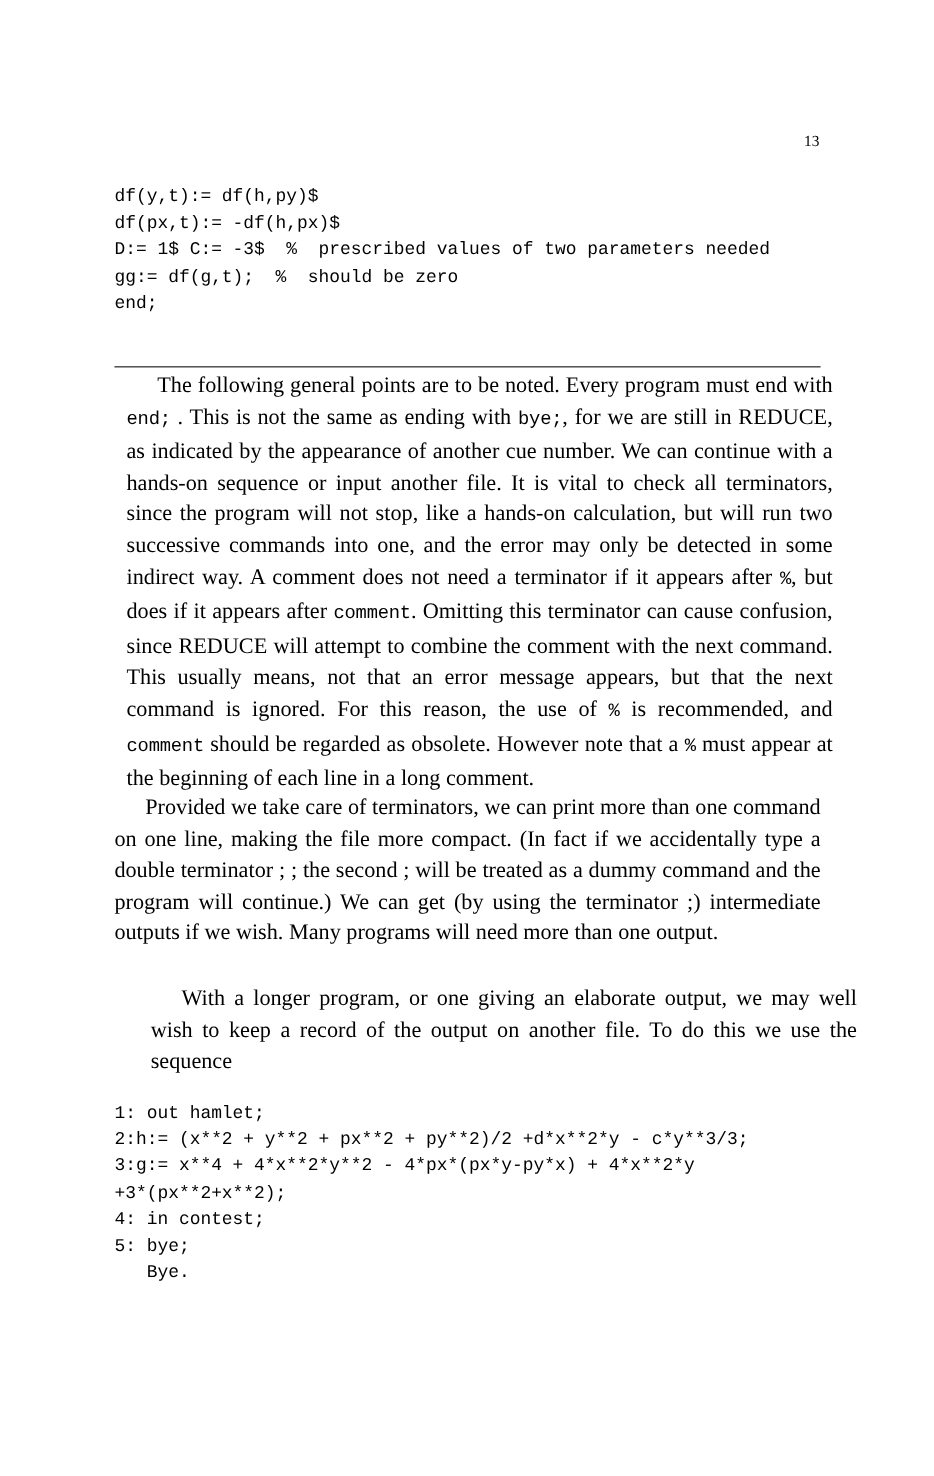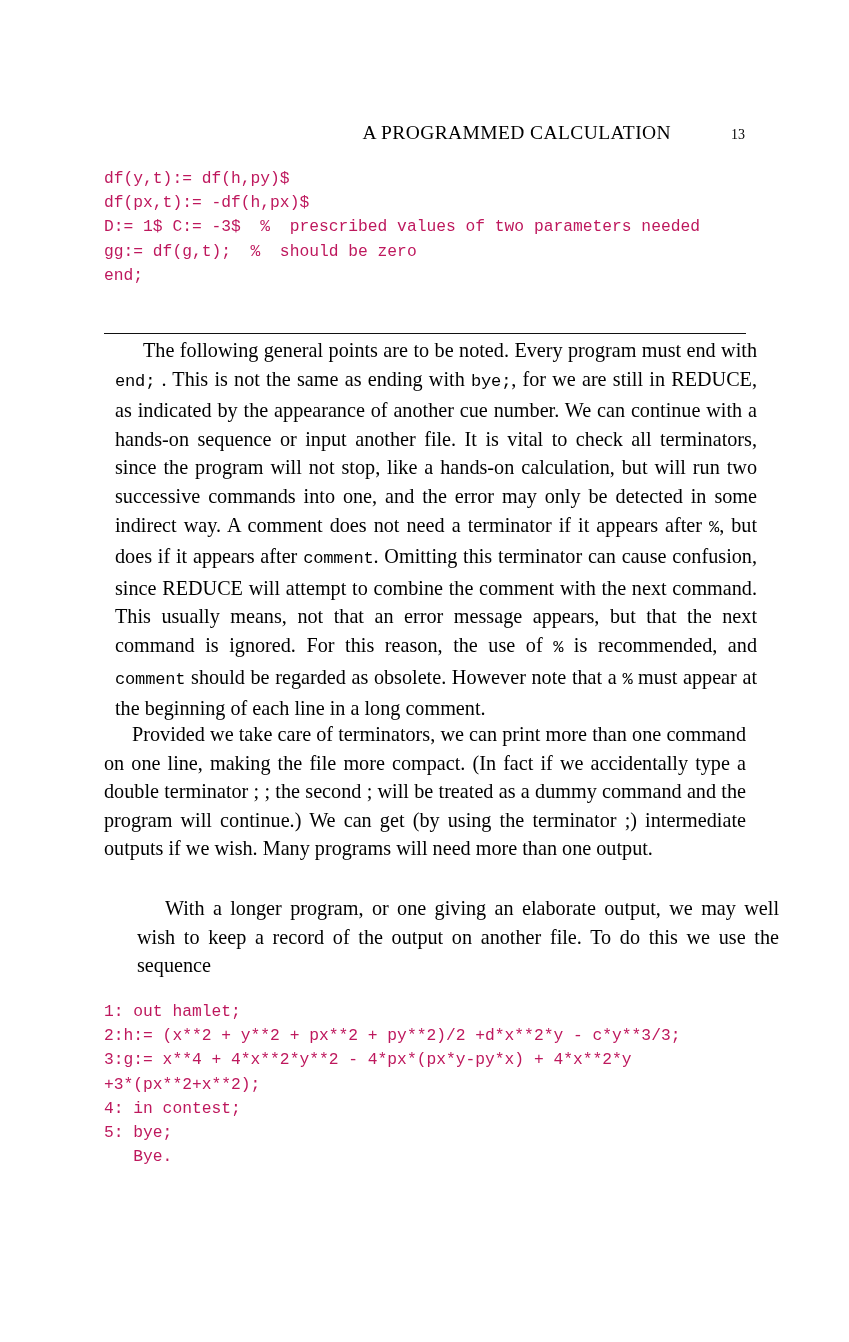--- a/index.html
+++ b/index.html
@@ -42,21 +42,21 @@
 
   
   .code-block {
     position: absolute;
     left: 104px;
     font-family: "Liberation Mono", "DejaVu Sans Mono", monospace;
     font-size: 16.3px;
     line-height: 24.2px;
     letter-spacing: 0px;
     white-space: pre;
-    color: #be185d;
+    color: #000000;
   }
   #code-top { top: 167px; }
   #code-bottom { top: 1000px; }
   .code-line { white-space: pre; }
 
   
   .rule {
     position: absolute;
     left: 104px;
     top: 325px;
@@ -93,21 +93,20 @@
     font-size: 17.1px;
     letter-spacing: -0.2px;
   }
 </style>
 </head>
 <body>
 
 <div class="page">
 
   <div class="running-head">
-    <span class="running-head-title">A PROGRAMMED CALCULATION</span>
     <span class="running-head-folio">13</span>
   </div>
 
   <div class="code-block" id="code-top"><div class="code-line">df(y,t):= df(h,py)$</div><div class="code-line">df(px,t):= -df(h,px)$</div><div class="code-line">D:= 1$ C:= -3$  %  prescribed values of two parameters needed</div><div class="code-line">gg:= df(g,t);  %  should be zero</div><div class="code-line">end;</div></div>
 
   <hr class="rule">
 
   <div class="prose" id="prose-1">
     <p>The following general points are to be noted. Every program must end with <span class="mono">end;</span> . This is not the same as ending with <span class="mono">bye;</span>, for we are still in REDUCE, as indicated by the appearance of another cue number. We can continue with a hands-on sequence or input another file. It is vital to check all terminators, since the program will not stop, like a hands-on calculation, but will run two successive commands into one, and the error may only be detected in some indirect way. A comment does not need a terminator if it appears after <span class="mono">%</span>, but does if it appears after <span class="mono">comment</span>. Omitting this terminator can cause confusion, since REDUCE will attempt to combine the comment with the next command. This usually means, not that an error message appears, but that the next command is ignored. For this reason, the use of <span class="mono">%</span> is recommended, and <span class="mono">comment</span> should be regarded as obsolete. However note that a <span class="mono">%</span> must appear at the beginning of each line in a long comment.</p>
   </div>

